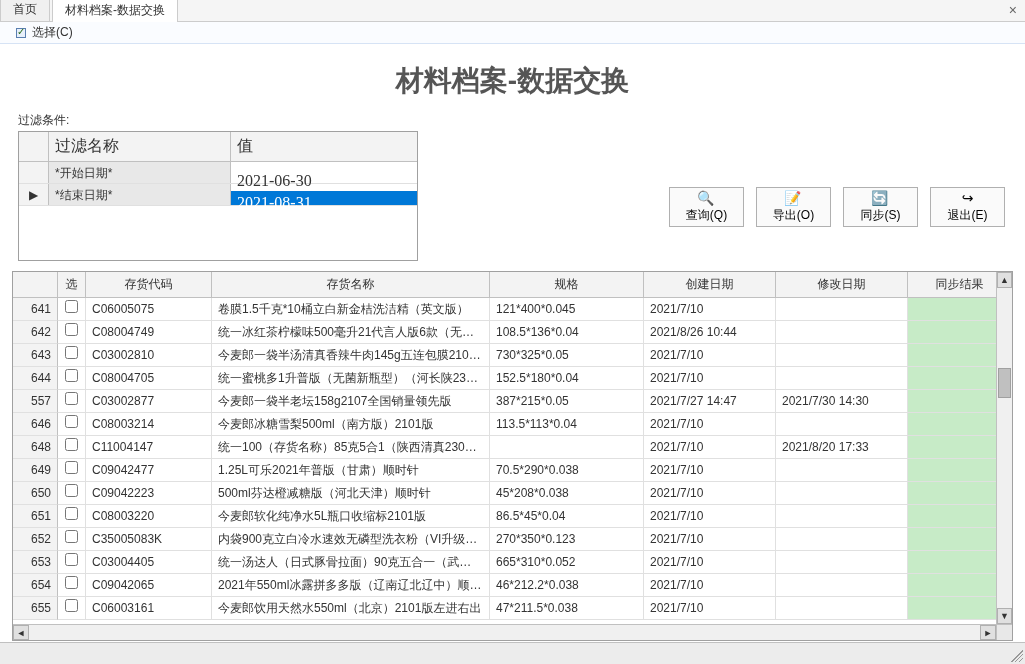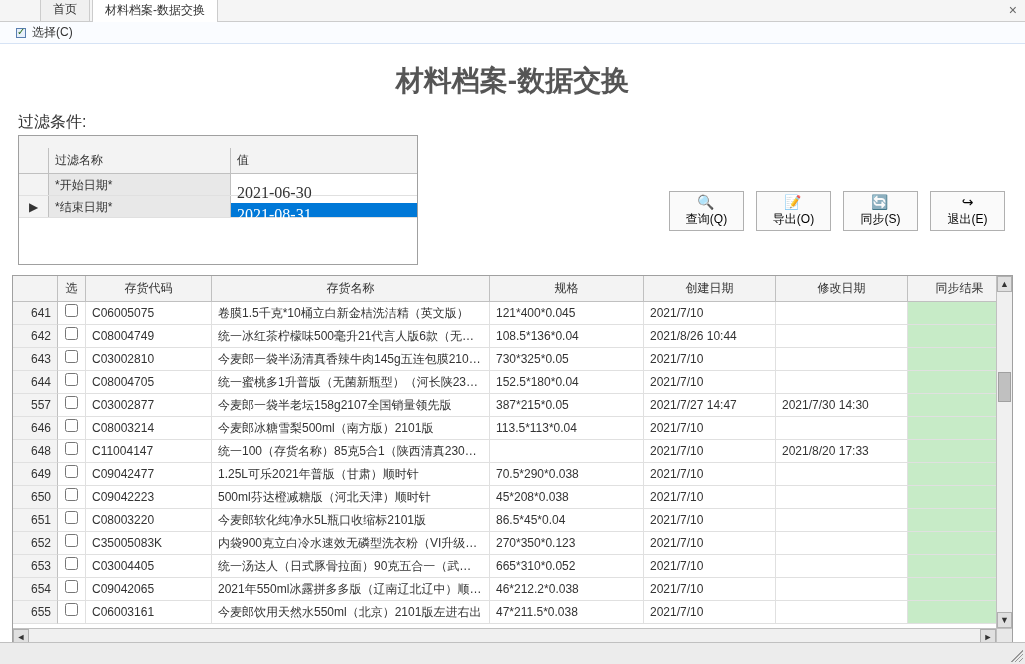--- a/index.html
+++ b/index.html
@@ -1,28 +1,28 @@
 <!DOCTYPE html>
 <html><head>
 <meta charset="utf-8">
 <style>
 * { box-sizing: border-box; margin: 0; padding: 0; }
 body { font-family: "Microsoft YaHei", SimSun, Arial, sans-serif; font-size: 12px; background: #fff; color: #333; width: 1025px; height: 664px; overflow: hidden; position: relative; }
-.tab-bar { height: 22px; border-bottom: 1px solid #ccc; display: flex; align-items: flex-end; background: #f5f5f5; position: relative; padding-left: 40px; }
+.tab-bar { height: 22px; border-bottom: 1px solid #ccc; display: flex; align-items: flex-end; background: #f5f5f5; position: relative; }
 .tab { padding: 3px 12px; border: 1px solid #ccc; border-bottom: none; background: #f0f0f0; margin-right: 2px; cursor: pointer; font-size: 12px; }
 .tab.active { background: #fff; position: relative; top: 1px; }
 .close-x { position: absolute; right: 8px; top: 2px; font-size: 14px; color: #666; cursor: pointer; }
 .toolbar { height: 22px; border-bottom: 1px solid #d6e3f5; display: flex; align-items: center; padding-left: 8px; background: #fafcff; }
 .toolbar-btn { display: flex; align-items: center; gap: 4px; padding: 2px 6px; cursor: pointer; }
 .page-title { text-align: center; font-size: 28px; font-weight: 600; color: #555; margin: 18px 0 12px; }
-.filter-label { margin-left: 18px; font-size: 16px; margin-bottom: 2px; }
+.filter-label { margin-left: 18px; font-size: 12px; margin-bottom: 2px; }
 .upper-region { display: flex; }
 .filter-grid { margin-left: 18px; border: 1px solid #a0a0a0; width: 400px; height: 130px; background: #fff; }
 .filter-header { display: flex; background: #f3f3f3; border-bottom: 1px solid #c0c0c0; }
-.filter-header-cell { padding: 4px 6px; border-right: 1px solid #c0c0c0; font-size: 12px; margin-top: 12px; }
+.filter-header-cell { padding: 4px 6px; border-right: 1px solid #c0c0c0; font-size: 16px; }
 .filter-row { display: flex; border-bottom: 1px solid #e0e0e0; height: 22px; }
 .filter-row-ind { width: 30px; border-right: 1px solid #c0c0c0; background: #f3f3f3; display:flex; align-items:center; justify-content:center; }
 .filter-name-cell { width: 182px; padding: 3px 6px; border-right: 1px solid #c0c0c0; background: #e8e8e8; font-size: 12px; }
 .filter-val-cell { flex: 1; padding: 3px 6px; font-size: 16px; font-family: Liberation Serif, serif; margin-top: 7px; }
 .filter-val-cell.sel { background: #0078d7; color: #ffffff; }
 .btn-row { display: flex; gap: 12px; justify-content: flex-end; padding-right: 20px; margin-top: 56px; }
 .action-btn { width: 75px; height: 40px; border: 1px solid #b0b0b0; background: #fafafa; display: flex; flex-direction: column; align-items: center; justify-content: center; gap: 1px; cursor: pointer; font-size: 12px; }
 .action-btn .icon { font-size: 14px; }
 .data-grid-wrap { margin: 10px 12px 0 12px; border: 1px solid #a0a0a0; height: 370px; position: relative; overflow: hidden; background: #fff; }
 .data-grid { display: table; width: 100%; table-layout: fixed; }

